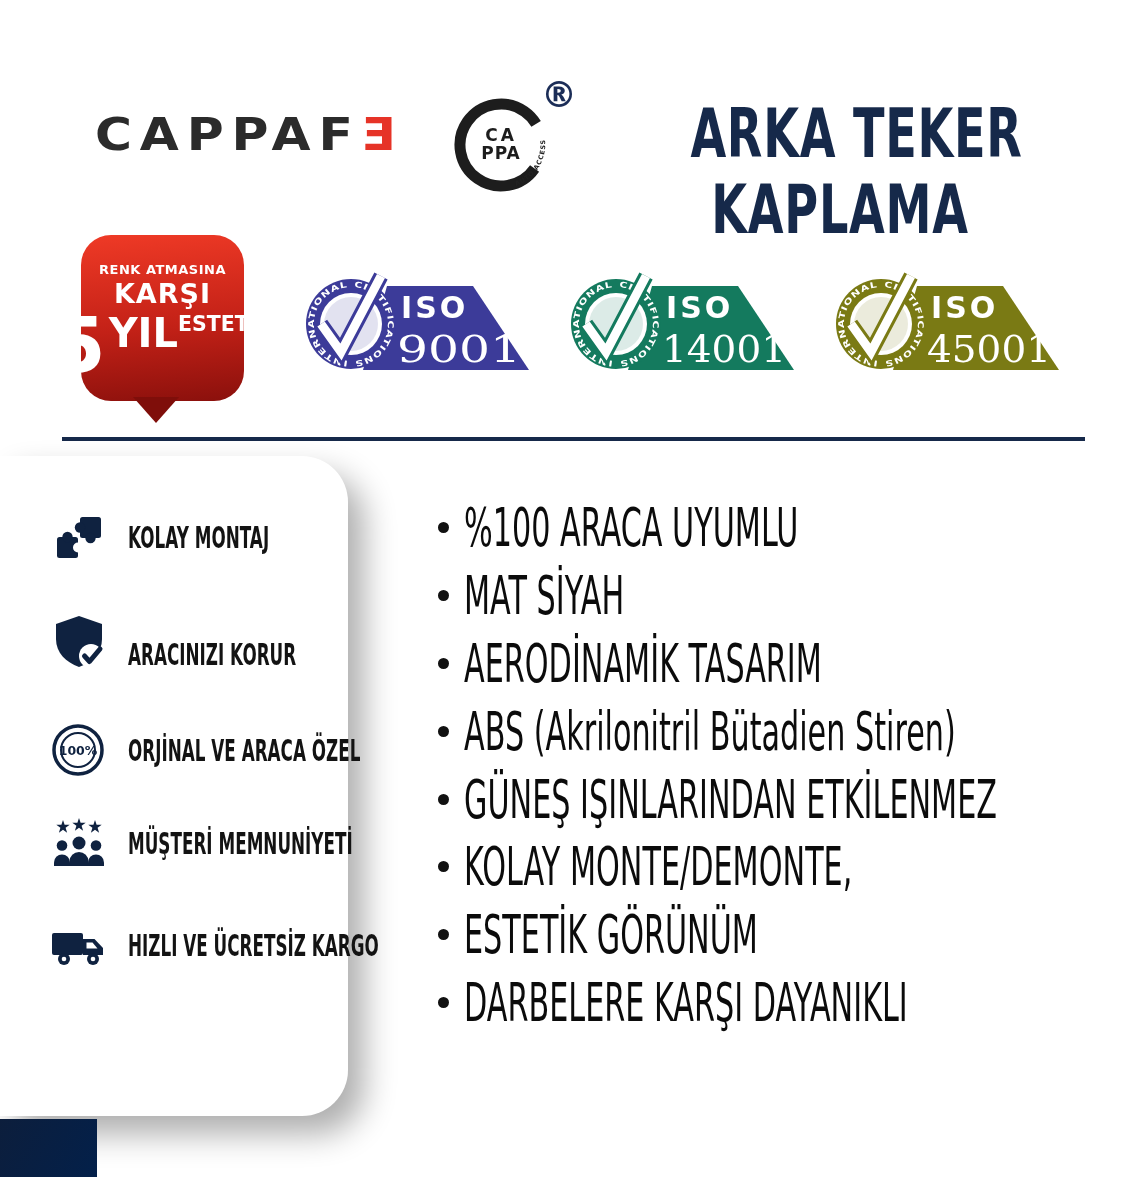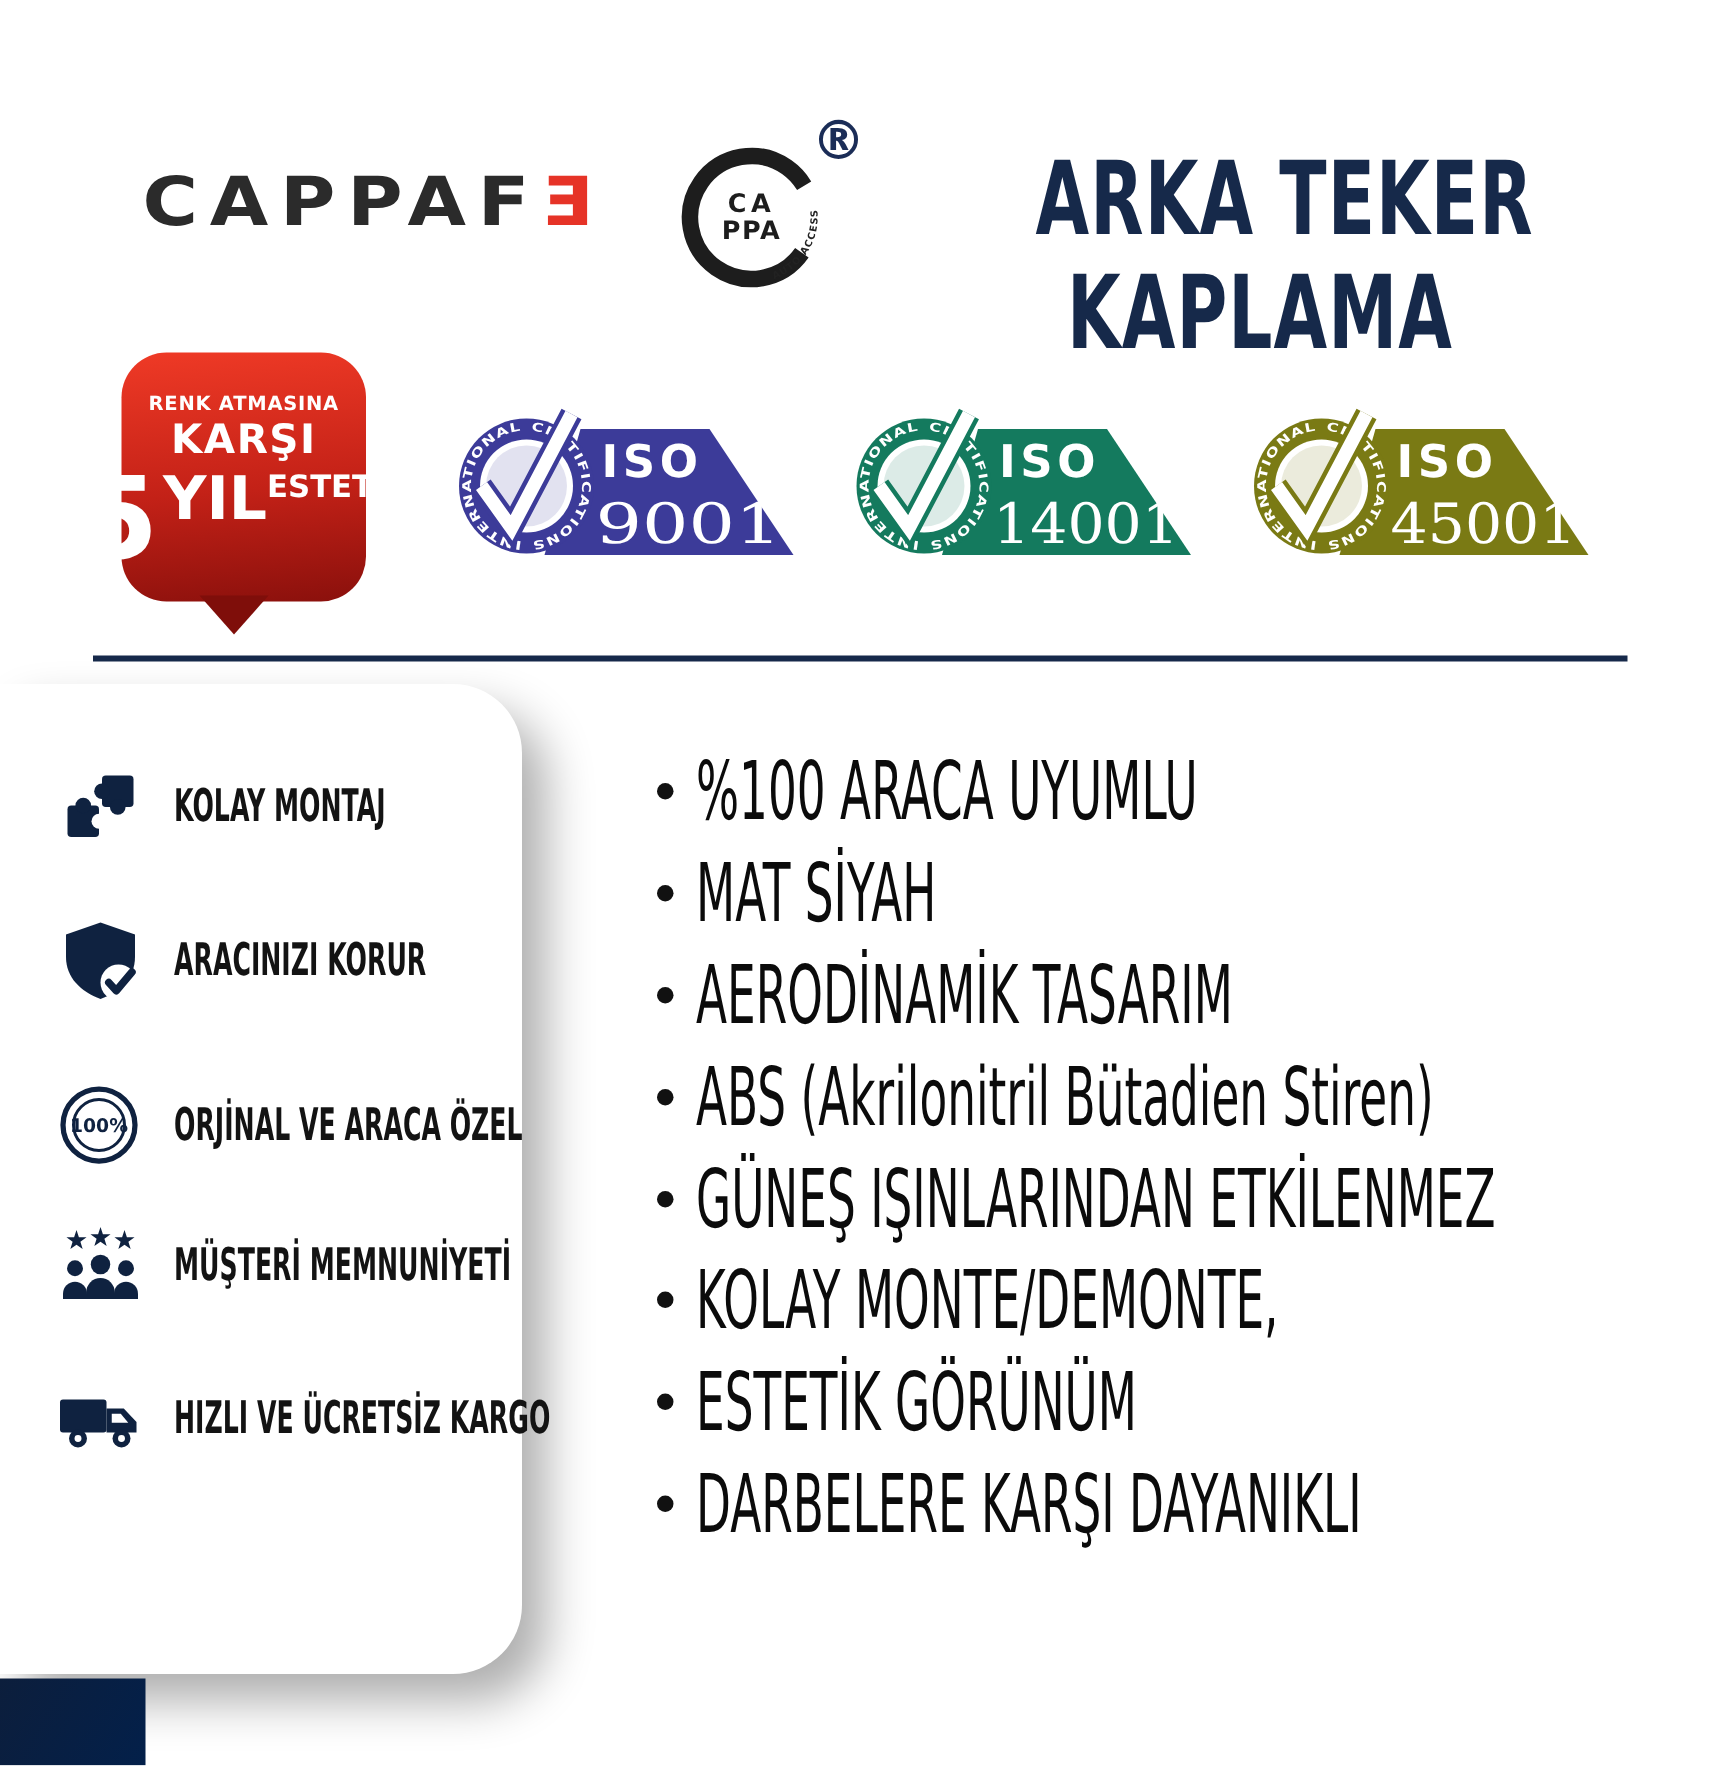--- a/index.html
+++ b/index.html
@@ -42,24 +42,24 @@
   .arc{font-family:"DejaVu Sans",sans-serif;font-weight:700;font-size:8px;letter-spacing:0.6px;fill:#ffffff;}
   .c0-fill{fill:#3c3b99;} .c0-stroke{stroke:#3c3b99;}
   .c1-fill{fill:#147a5e;} .c1-stroke{stroke:#147a5e;}
   .c2-fill{fill:#7a7a14;} .c2-stroke{stroke:#7a7a14;}
 
   
   .divider{position:absolute;left:62px;top:437px;width:1023px;height:4px;background:#16294a;}
 
   
   .card{position:absolute;left:0;top:456px;width:348px;height:660px;background:#ffffff;
-    border-radius:0 46px 46px 0;box-shadow:16px 18px 32px rgba(0,0,0,0.32);box-sizing:border-box;padding-left:36px;}
+    border-radius:0 46px 46px 0;box-shadow:16px 18px 32px rgba(0,0,0,0.32);box-sizing:border-box;padding-left:48px;}
   .frow{display:flex;align-items:center;height:64px;}
   .frow:nth-child(1){margin-top:49px;}
-  .frow:nth-child(2){margin-top:39px;}
+  .frow:nth-child(2){margin-top:39px;align-items:flex-end;}
   .frow:nth-child(3){margin-top:46px;}
   .frow:nth-child(4){margin-top:29px;text-align:right;}
   .frow:nth-child(5){margin-top:38px;}
   .frow:nth-child(6){margin-top:31px;}
   .ficon{width:62px;height:62px;flex:0 0 62px;display:flex;align-items:center;justify-content:center;}
   .flabel{margin-left:18px;font-size:30px;font-weight:700;color:#131313;white-space:nowrap;
     transform:scaleX(0.56);transform-origin:left center;letter-spacing:0;}
   .nv{fill:#0f2240;}
   .nvs{stroke:#0f2240;}
   .icon-text{font-family:"DejaVu Sans",sans-serif;font-weight:700;fill:#0f2240;text-anchor:middle;}

